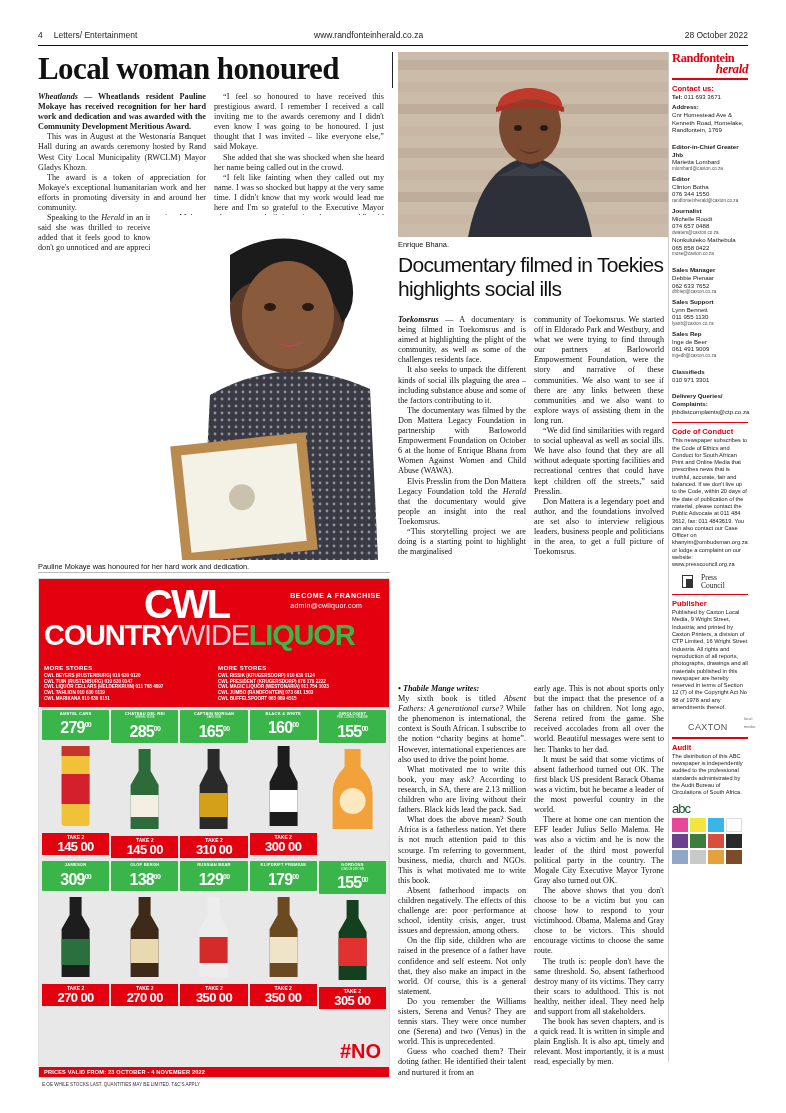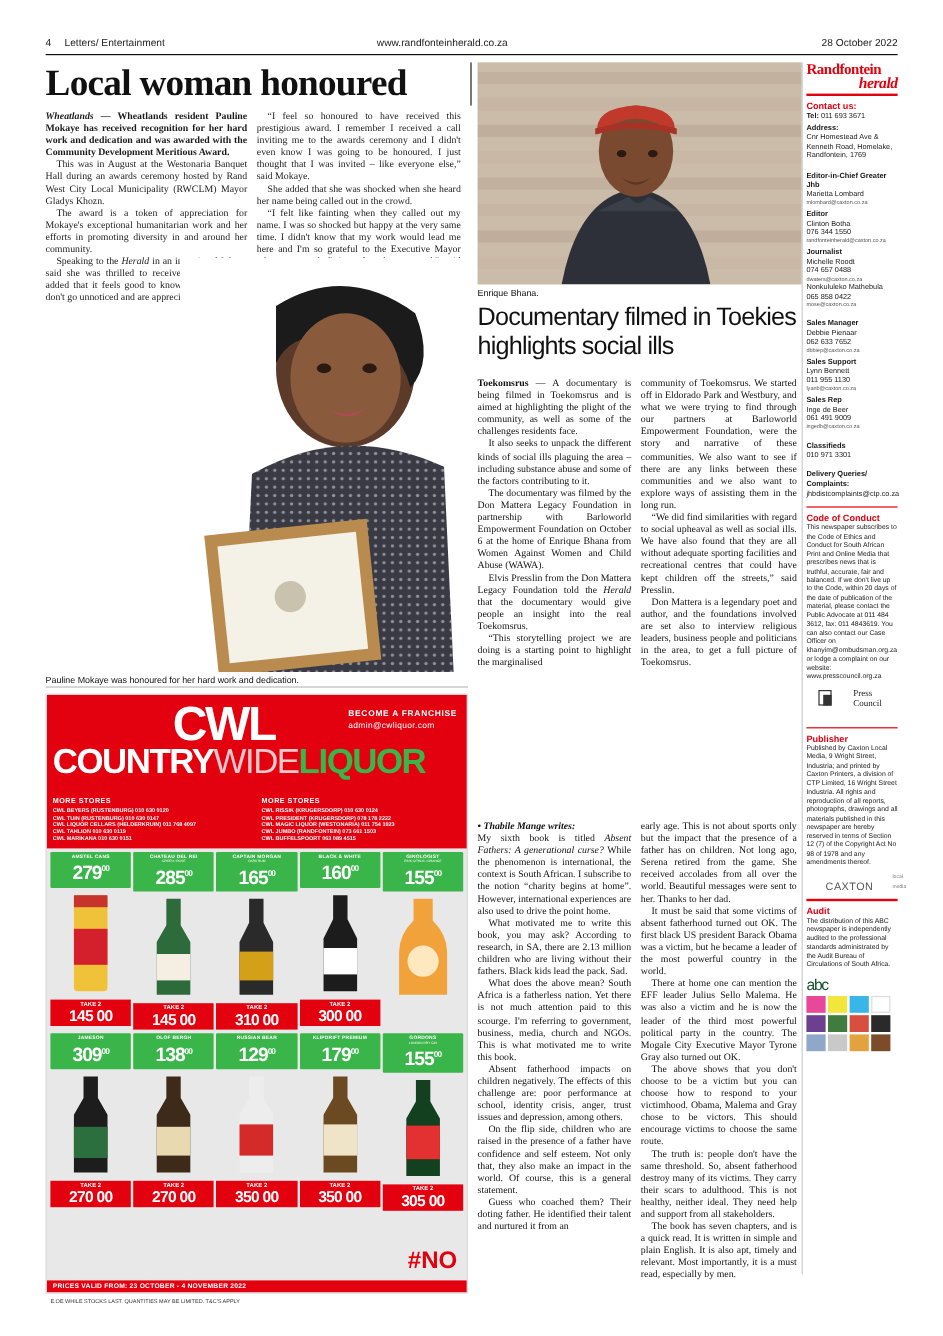--- a/index.html
+++ b/index.html
@@ -89,21 +89,21 @@
   .art2-col1 {
     position: absolute; left: 398px; top: 315px; width: 128px;
     font-size: 8.2px; line-height: 10.1px; text-align: justify;
   }
   .art2-col2 {
     position: absolute; left: 534px; top: 315px; width: 130px;
     font-size: 8.2px; line-height: 10.1px; text-align: justify;
   }
   .art2-col1 p, .art2-col2 p { text-indent: 9px; }
   .art2-col1 p.lead2, .art2-col2 p.lead2 { text-indent: 0; }
-  .lead2 .dateline { font-weight: 700; }
+  .lead2 .dateline { font-style: italic; font-weight: 700; }
 
   
   .headline-3 {
     position: absolute; left: 398px; top: 592px; width: 272px;
     font-family: "Liberation Sans", sans-serif;
     font-size: 21px; line-height: 24.5px; font-weight: 400;
     letter-spacing: -0.7px; color: #111;
   }
   .art3-col1 {
     position: absolute; left: 398px; top: 684px; width: 128px;
@@ -135,22 +135,22 @@
   }
   .sb-redrule { height: 1.6px; background: #e3000f; margin: 3px 0 3px 0; }
   .sb-head { color: #e3000f; font-weight: 700; font-size: 7.6px; line-height: 9px; margin-top: 4px; }
   .sb-sub { font-weight: 700; font-size: 6.2px; line-height: 7.8px; margin-top: 3px; }
   .sb-line { font-size: 6.1px; line-height: 7.6px; }
   .sb-mail { font-size: 4.6px; line-height: 6px; color: #555; }
   .sb-body { font-size: 5.7px; line-height: 7.3px; margin-top: 1px; }
   .sb-gap { height: 6px; }
 
   .presscouncil {
-    display: flex; align-items: center; gap: 18px;
-    margin: 5px 0 16px 10px;
+    display: flex; align-items: center; gap: 8px;
+    margin: 5px 0 4px 10px;
     font-family: "Liberation Serif", serif; font-size: 7.5px; line-height: 8px; color: #222;
   }
   .pc-mark {
     width: 11px; height: 13px; border: 1.3px solid #333; position: relative; background: #fff;
   }
   .pc-mark:after { content:""; position:absolute; left: 3px; top: 3px; right: -1px; bottom: -1px; background:#333; }
 
   .caxton {
     display: flex; align-items: flex-end; gap: 16px; margin-top: 4px;
   }
@@ -323,20 +323,21 @@
   </div>
 
 
   <div class="art3-col1">
     <p class="byline">• Thabile Mange writes:</p>
     <p style="text-indent:0"><span>My sixth book is titled </span><em>Absent Fathers: A generational curse?</em><span> While the phenomenon is international, the context is South African. I subscribe to the notion “charity begins at home”. However, international experiences are also used to drive the point home.</span></p>
     <p>What motivated me to write this book, you may ask? According to research, in SA, there are 2.13 million children who are living without their fathers. Black kids lead the pack. Sad.</p>
     <p>What does the above mean? South Africa is a fatherless nation. Yet there is not much attention paid to this scourge. I'm referring to government, business, media, church and NGOs. This is what motivated me to write this book.</p>
     <p>Absent fatherhood impacts on children negatively. The effects of this challenge are: poor performance at school, identity crisis, anger, trust issues and depression, among others.</p>
     <p>On the flip side, children who are raised in the presence of a father have confidence and self esteem. Not only that, they also make an impact in the world. Of course, this is a general statement.</p>
+    <p>Do you remember the Williams sisters, Serena and Venus? They are tennis stars. They were once number one (Serena) and two (Venus) in the world. This is unprecedented.</p>
     <p>Guess who coached them? Their doting father. He identified their talent and nurtured it from an</p>
   </div>
 
   <div class="art3-col2">
     <p style="text-indent:0">early age. This is not about sports only but the impact that the presence of a father has on children. Not long ago, Serena retired from the game. She received accolades from all over the world. Beautiful messages were sent to her. Thanks to her dad.</p>
     <p>It must be said that some victims of absent fatherhood turned out OK. The first black US president Barack Obama was a victim, but he became a leader of the most powerful country in the world.</p>
     <p>There at home one can mention the EFF leader Julius Sello Malema. He was also a victim and he is now the leader of the third most powerful political party in the country. The Mogale City Executive Mayor Tyrone Gray also turned out OK.</p>
     <p>The above shows that you don't choose to be a victim but you can choose how to respond to your victimhood. Obama, Malema and Gray chose to be victors. This should encourage victims to choose the same route.</p>
     <p>The truth is: people don't have the same threshold. So, absent fatherhood destroy many of its victims. They carry their scars to adulthood. This is not healthy, neither ideal. They need help and support from all stakeholders.</p>
     <p>The book has seven chapters, and is a quick read. It is written in simple and plain English. It is also apt, timely and relevant. Most importantly, it is a must read, especially by men.</p>

